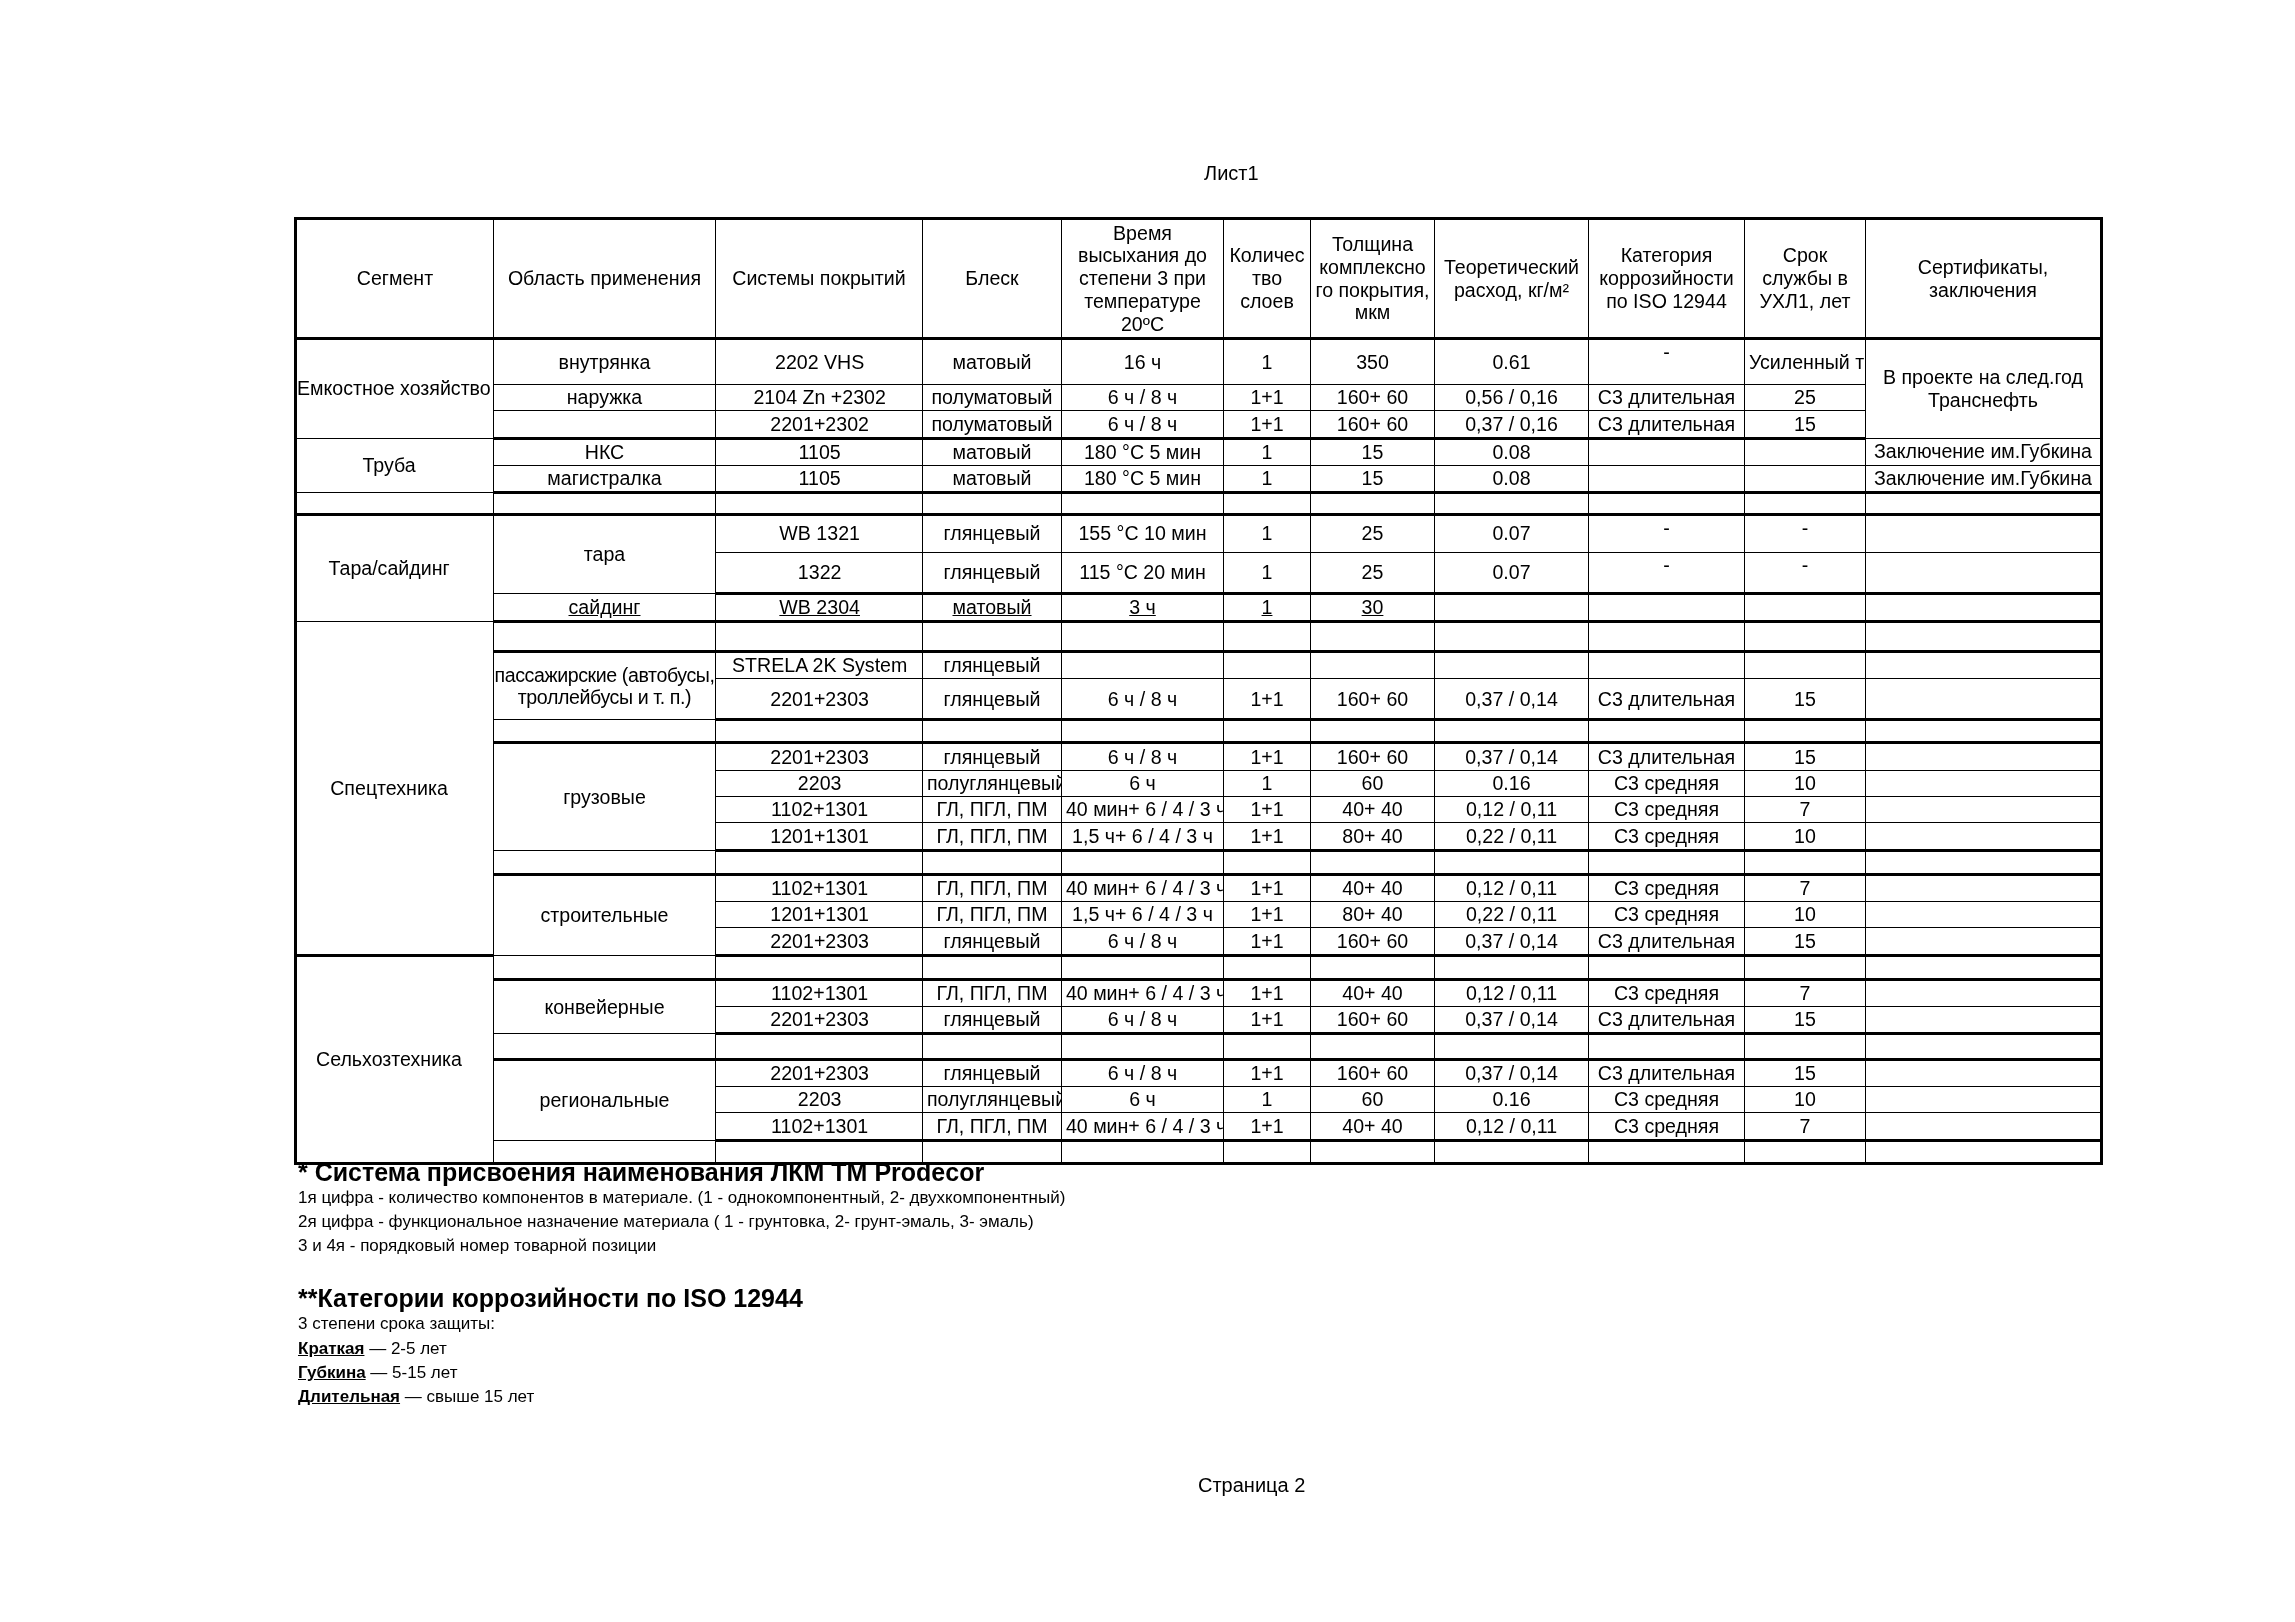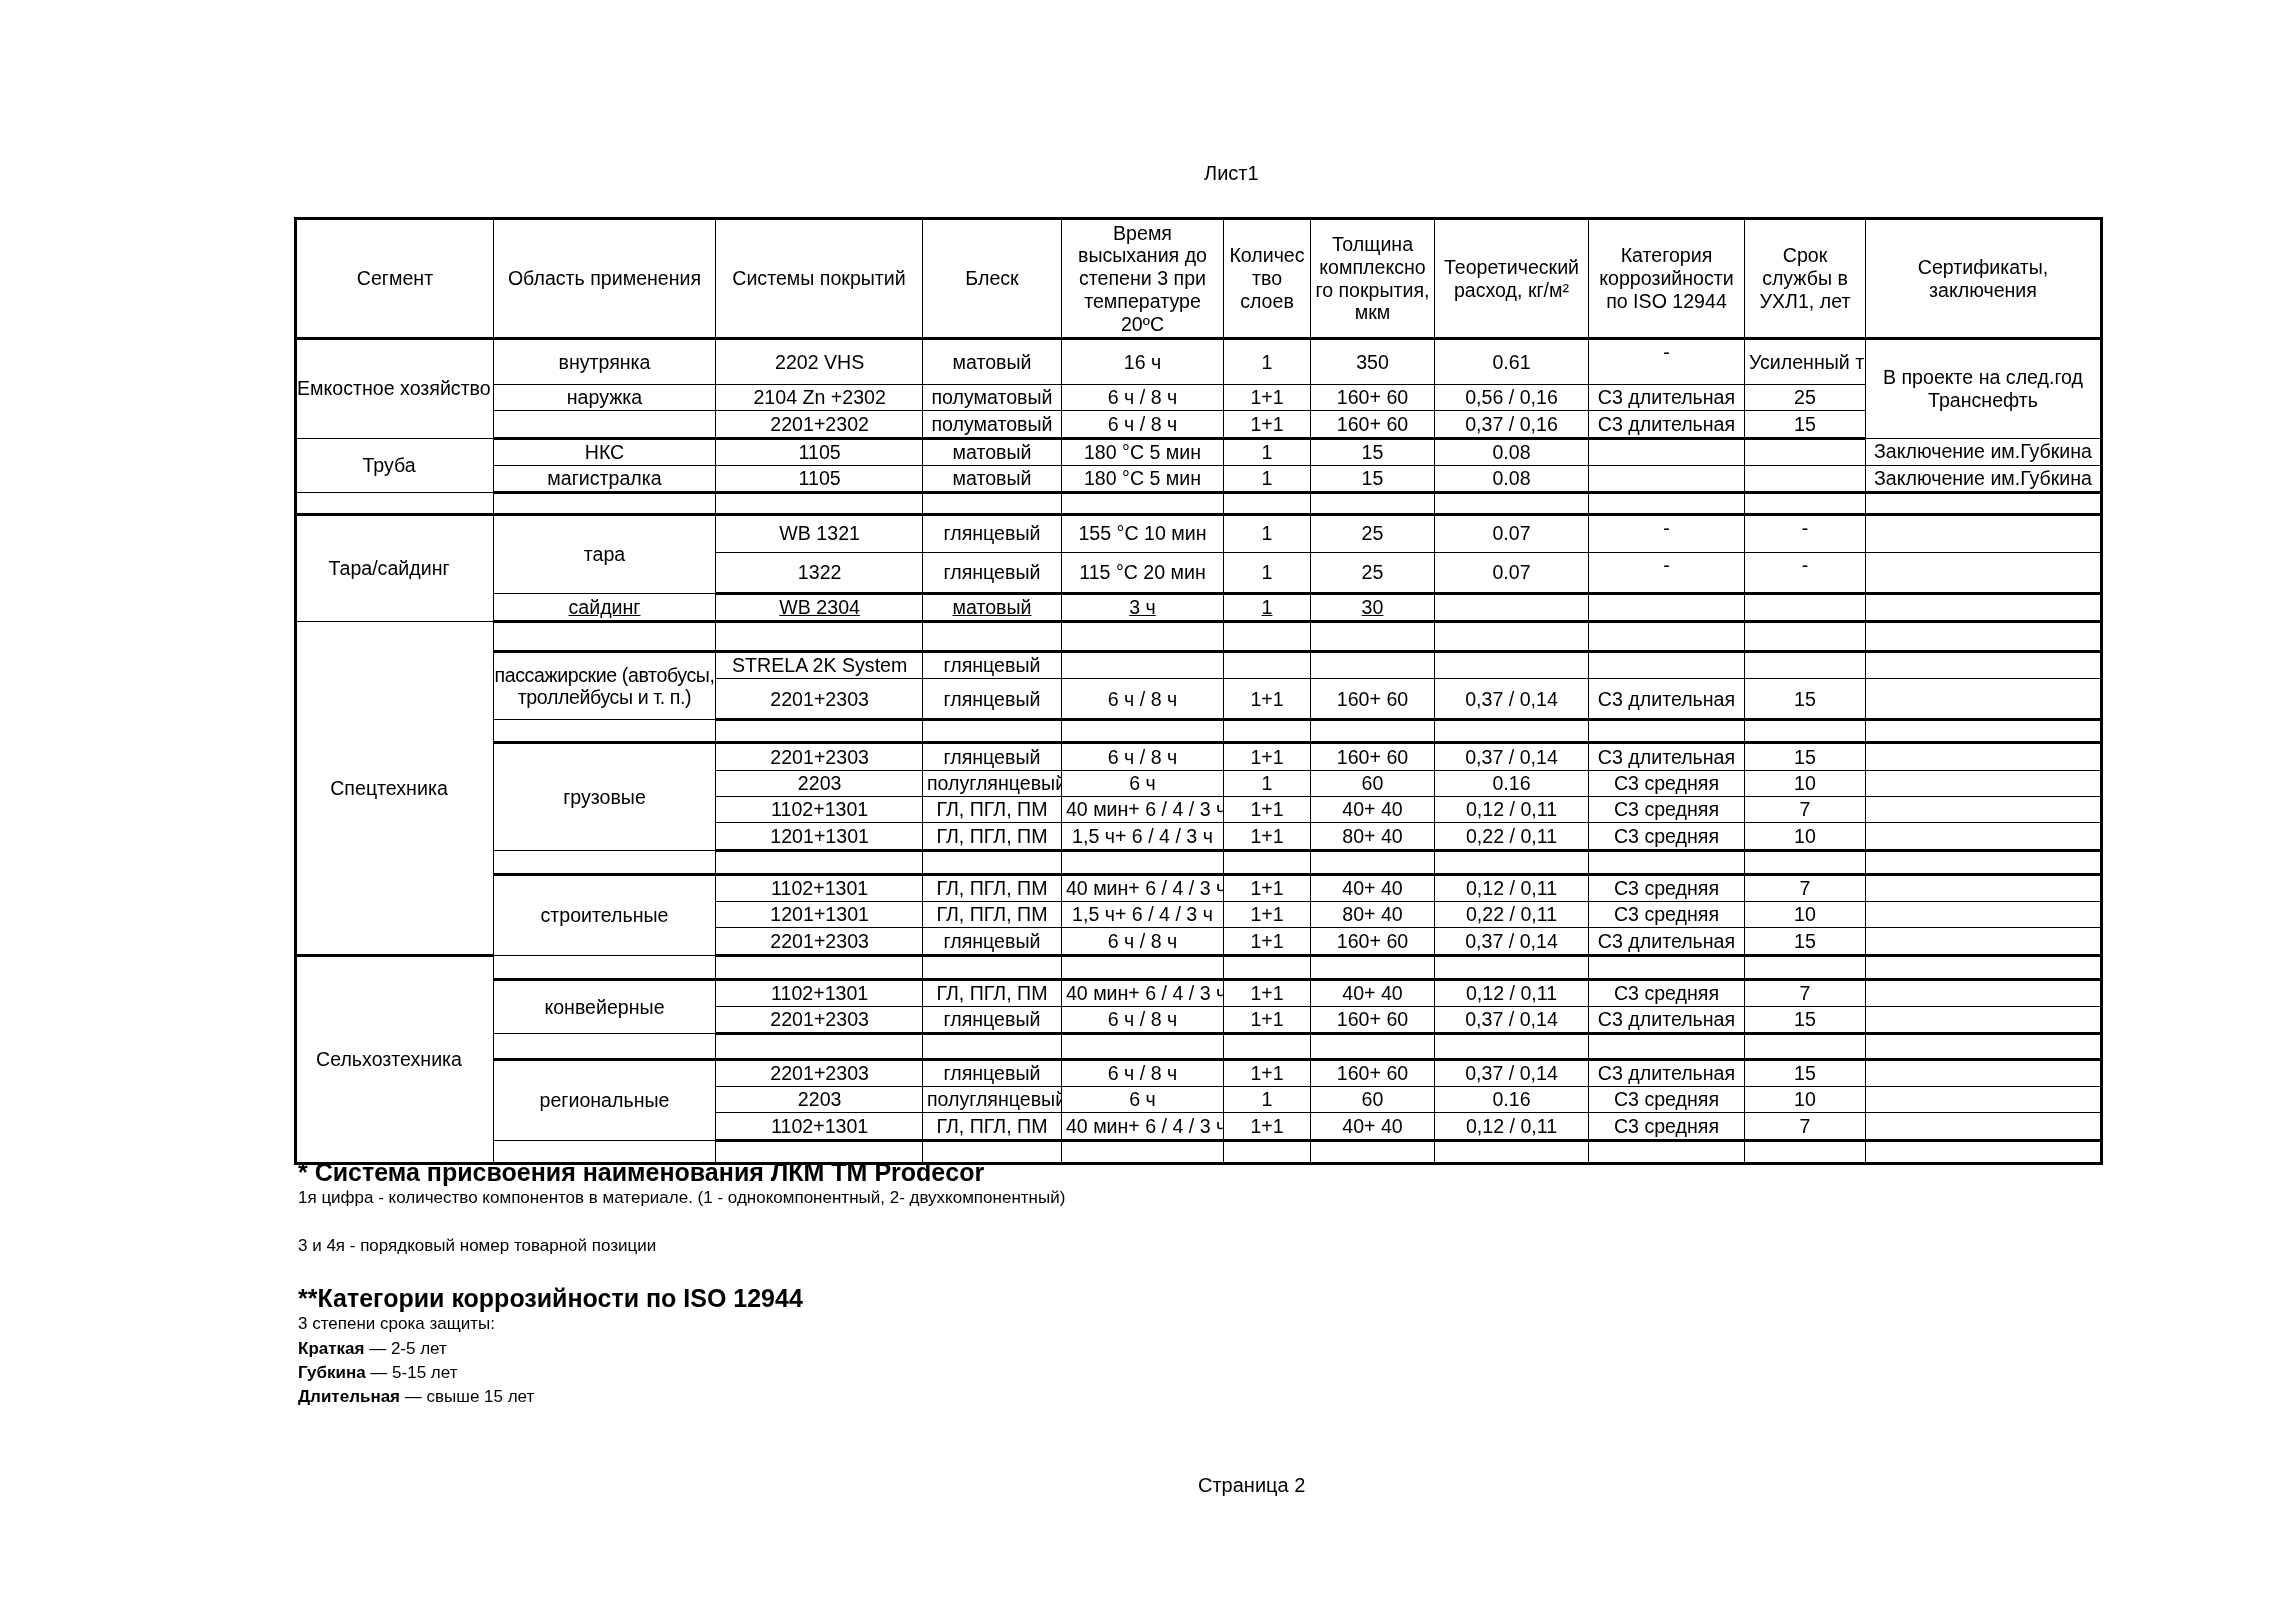--- a/index.html
+++ b/index.html
@@ -33,21 +33,21 @@
   .coatings td.vt  { vertical-align: top; }
   .coatings td.seg { white-space: nowrap; padding-left: 0; padding-right: 12px; }
   .coatings td.sq  { letter-spacing: -0.4px; padding-left: 0; padding-right: 0; }
   .coatings th { padding: 1.3px 1.3px; }
 
   .notes { position: absolute; left: 272px; font-size: 17px; }
   .note-title { font-weight: bold; font-size: 25px; }
   .n-t1 { top: 1158px; } .n-l1 { top: 1188px; } .n-l2 { top: 1212px; } .n-l3 { top: 1236px; }
   .n-t2 { top: 1284px; } .n-l4 { top: 1314px; }
   .n-i1 { top: 1339px; } .n-i2 { top: 1363px; } .n-i3 { top: 1387px; }
-  .term { font-weight: bold; }
+  .term { font-weight: bold; text-decoration: underline; }
 </style>
 </head>
 <body>
 
 <div class="page">
 
   <div class="sheet-title">Лист1</div>
 
   <table class="coatings">
     <colgroup>
@@ -419,20 +419,21 @@
           <td class="nw"></td>
           <td class="nw"></td>
           <td class="nw"></td>
           <td></td>
         </tr>
       </tbody>
   </table>
 
   <div class="notes note-title n-t1">* Система присвоения наименования ЛКМ ТМ Prodecor</div>
   <div class="notes n-l1">1я цифра - количество компонентов в материале. (1 - однокомпонентный, 2- двухкомпонентный)</div>
+  <div class="notes n-l2">2я цифра - функциональное назначение материала ( 1 - грунтовка, 2- грунт-эмаль, 3- эмаль)</div>
   <div class="notes n-l3">3 и 4я - порядковый номер товарной позиции</div>
 
   <div class="notes note-title n-t2">**Категории коррозийности по ISO 12944</div>
   <div class="notes n-l4">3 степени срока защиты:</div>
   <div class="notes n-i1"><span class="term">Краткая</span><span> — 2-5 лет</span></div>
   <div class="notes n-i2"><span class="term">Губкина</span><span> — 5-15 лет</span></div>
   <div class="notes n-i3"><span class="term">Длительная</span><span> — свыше 15 лет</span></div>
 
   <div class="page-label">Страница 2</div>
 </div>

